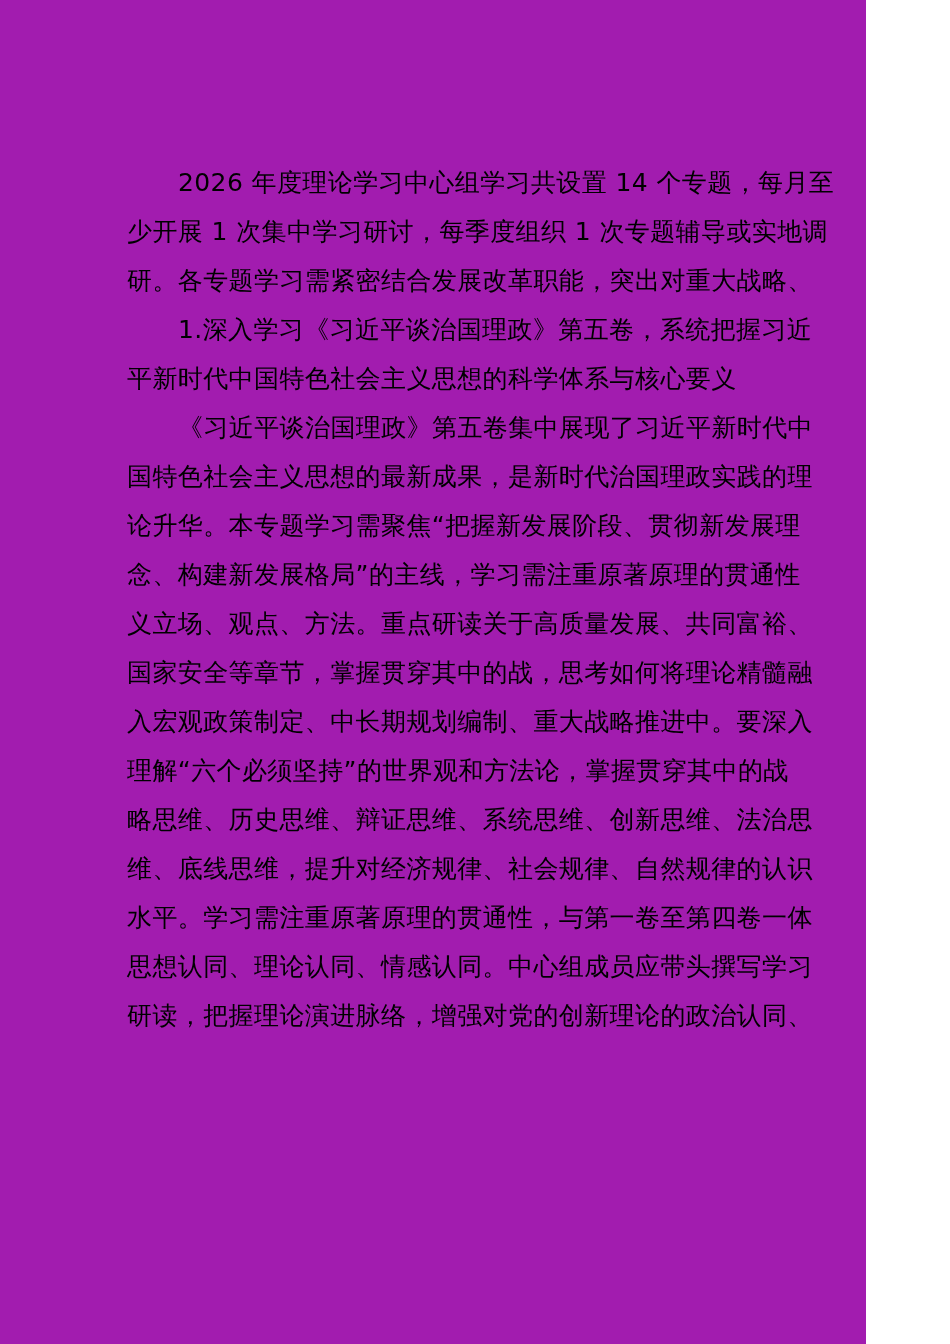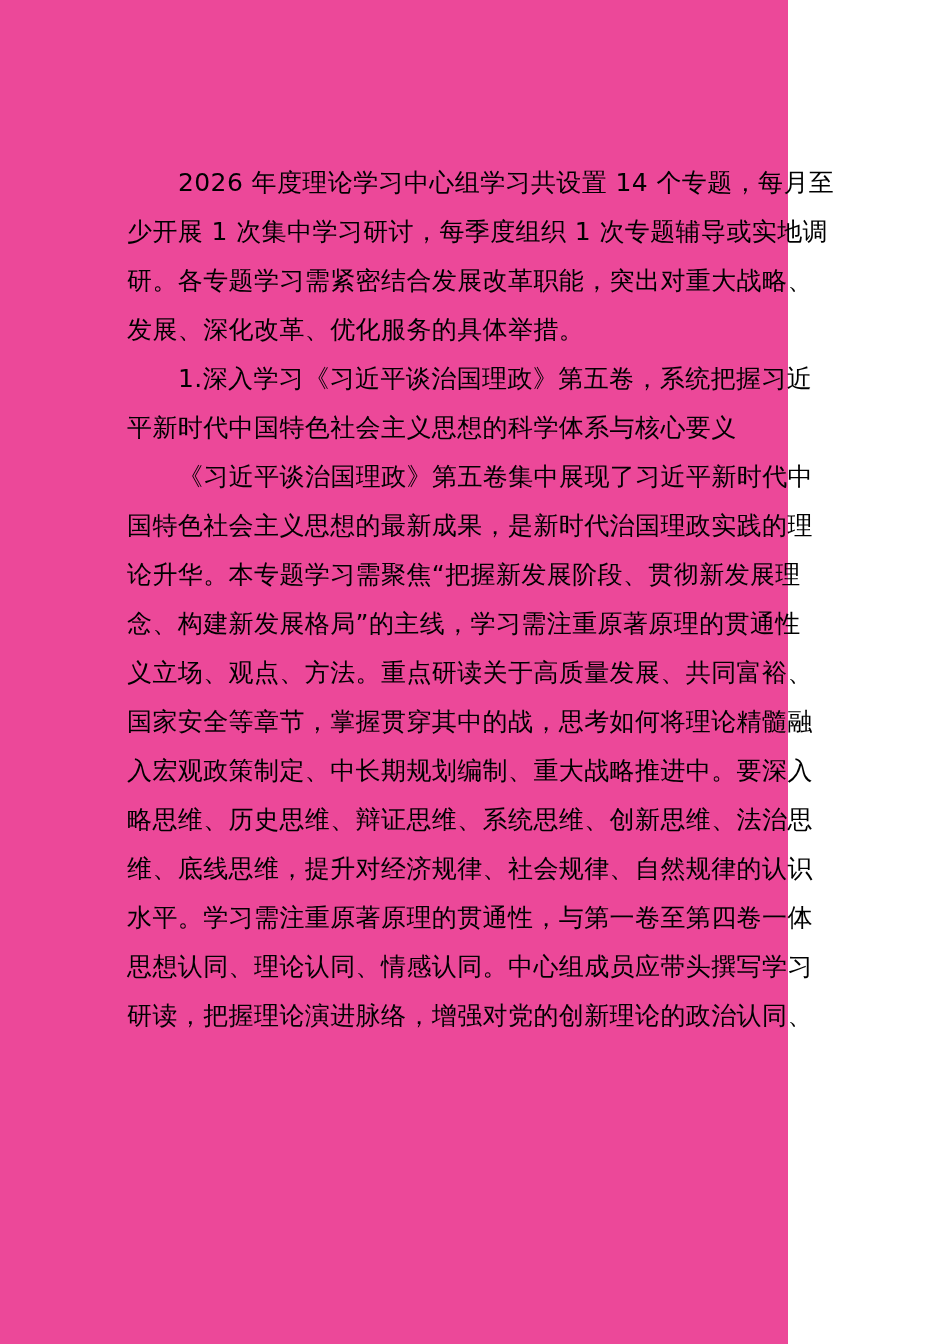--- a/index.html
+++ b/index.html
@@ -12,23 +12,23 @@
       height: 1344px;
       position: relative;
       overflow: hidden;
       font-family: "DejaVu Sans", "Liberation Sans", sans-serif;
       color: #000000;
     }
     .page {
       position: absolute;
       left: 0;
       top: 0;
-      width: 788px;
+      width: 866px;
       height: 1344px;
-      background: #ec4899;
+      background: #a21caf;
     }
     .text-block {
       position: absolute;
       left: 127px;
       top: 158px;
       width: 706px;
     }
     .line {
       display: block;
       height: 49px;
@@ -44,36 +44,36 @@
 </head>
 <body>
 
 <div class="page">
   <div class="text-block">
 
     <div>
       <span class="line indent">2026 年度理论学习中心组学习共设置 14 个专题，每月至</span>
       <span class="line">少开展 1 次集中学习研讨，每季度组织 1 次专题辅导或实地调</span>
       <span class="line">研。各专题学习需紧密结合发展改革职能，突出对重大战略、</span>
-      <span class="line">发展、深化改革、优化服务的具体举措。</span>
     </div>
 
     <div>
       <span class="line indent">1.深入学习《习近平谈治国理政》第五卷，系统把握习近</span>
       <span class="line">平新时代中国特色社会主义思想的科学体系与核心要义</span>
     </div>
 
     <div>
       <span class="line indent">《习近平谈治国理政》第五卷集中展现了习近平新时代中</span>
       <span class="line">国特色社会主义思想的最新成果，是新时代治国理政实践的理</span>
       <span class="line">论升华。本专题学习需聚焦“把握新发展阶段、贯彻新发展理</span>
       <span class="line">念、构建新发展格局”的主线，学习需注重原著原理的贯通性</span>
       <span class="line">义立场、观点、方法。重点研读关于高质量发展、共同富裕、</span>
       <span class="line">国家安全等章节，掌握贯穿其中的战，思考如何将理论精髓融</span>
       <span class="line">入宏观政策制定、中长期规划编制、重大战略推进中。要深入</span>
+      <span class="line">理解“六个必须坚持”的世界观和方法论，掌握贯穿其中的战</span>
       <span class="line">略思维、历史思维、辩证思维、系统思维、创新思维、法治思</span>
       <span class="line">维、底线思维，提升对经济规律、社会规律、自然规律的认识</span>
       <span class="line">水平。学习需注重原著原理的贯通性，与第一卷至第四卷一体</span>
       <span class="line">思想认同、理论认同、情感认同。中心组成员应带头撰写学习</span>
       <span class="line">研读，把握理论演进脉络，增强对党的创新理论的政治认同、</span>
     </div>
 
   </div>
 </div>
 

